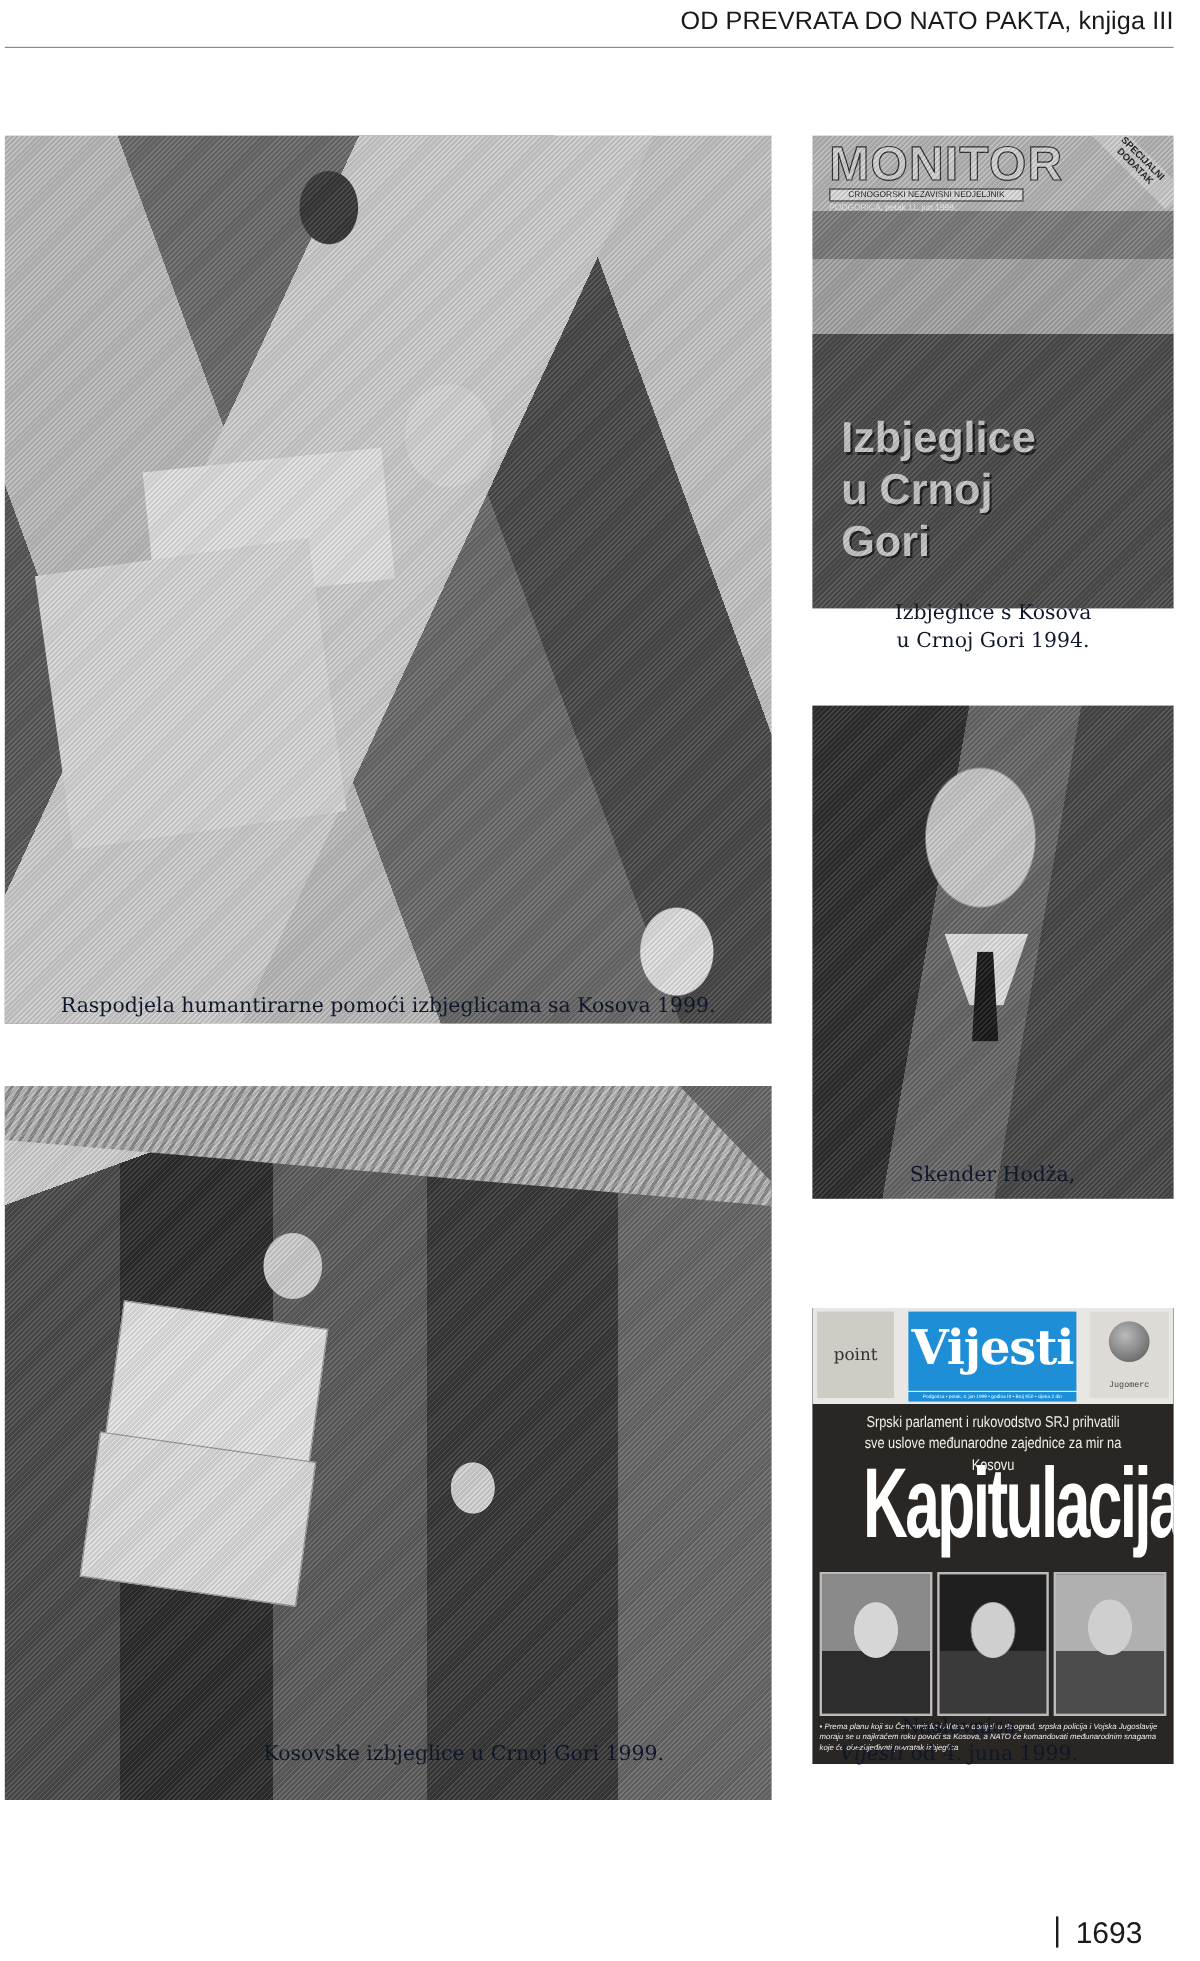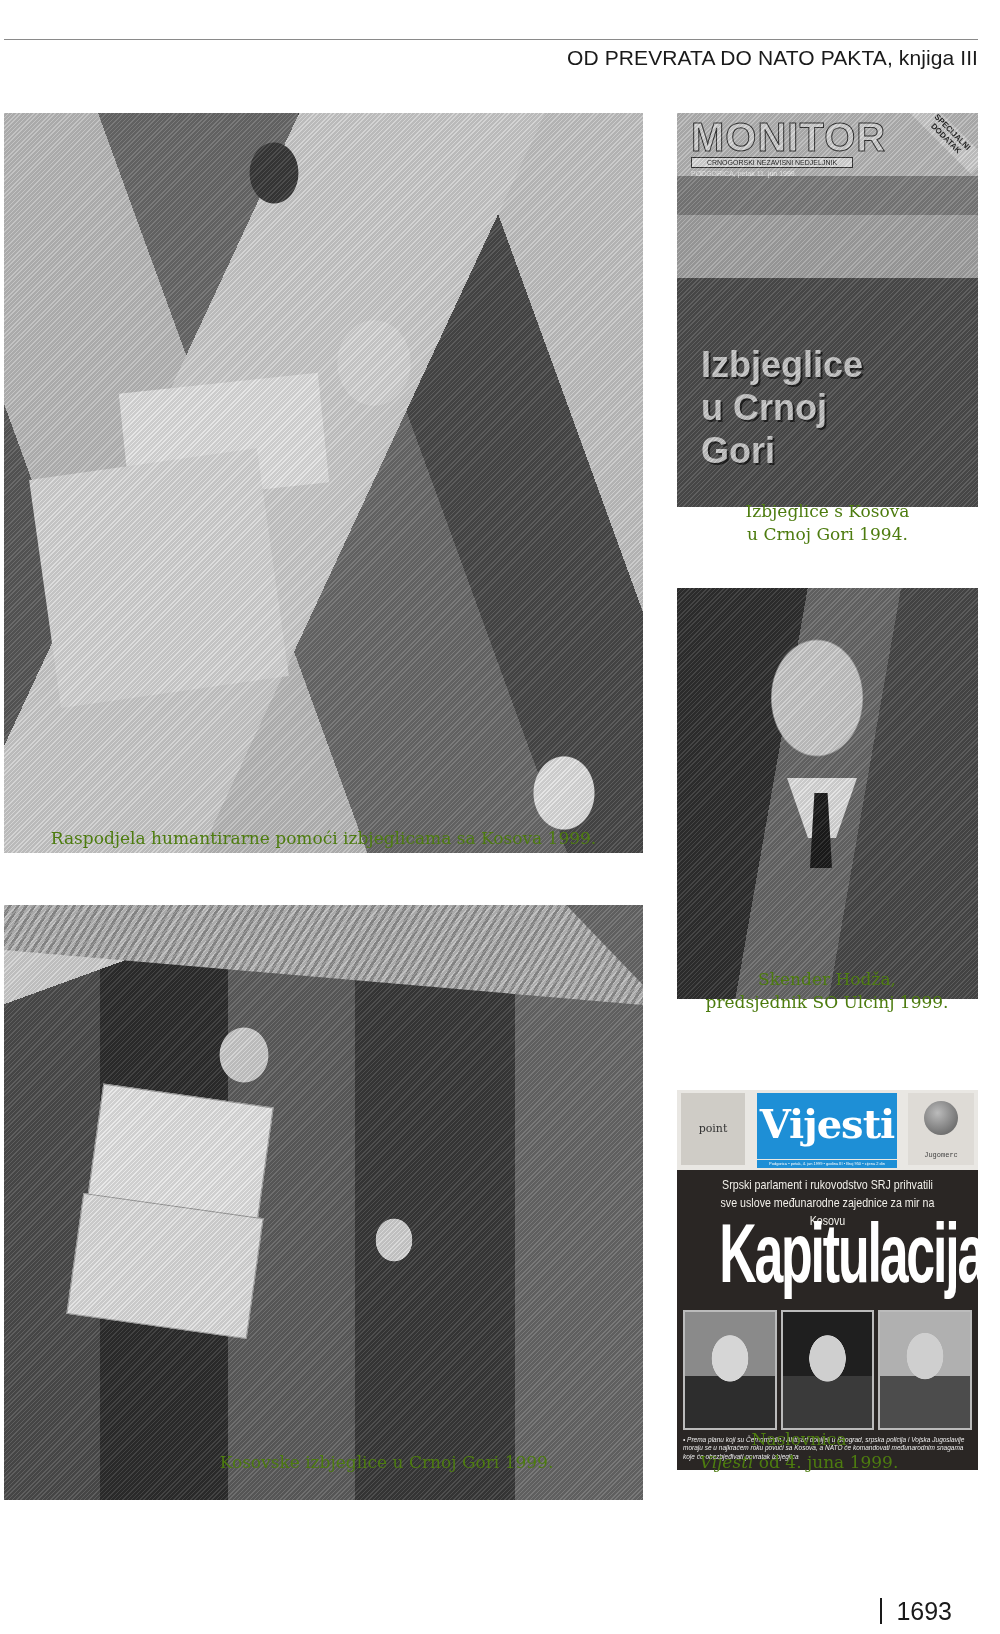--- a/index.html
+++ b/index.html
@@ -1,18 +1,18 @@
 <!DOCTYPE html>
 <html><head>
   <meta charset="utf-8">
   <style>
     html, body { margin: 0; padding: 0; background: #ffffff; }
     body { width: 1000px; height: 1634px; position: relative; overflow: hidden; font-family: "DejaVu Serif", serif; color: #1a1a1a; }
 
-    .running-head { position: absolute; right: 22px; top: 6px; font-family: "Liberation Sans", sans-serif; font-size: 21px; color: #1a1a1a; letter-spacing: 0.1px; margin-top: 40px; }
+    .running-head { position: absolute; right: 22px; top: 6px; font-family: "Liberation Sans", sans-serif; font-size: 21px; color: #1a1a1a; letter-spacing: 0.1px; }
     .head-rule { position: absolute; left: 4px; right: 22px; top: 39px; height: 1px; background: #8a8a8a; }
 
     .photo { position: absolute; overflow: hidden; background: #8a8a8a; }
     .photo .hatch { position: absolute; inset: 0; background: repeating-linear-gradient(135deg, rgba(255,255,255,0.10) 0 1px, rgba(0,0,0,0.10) 1px 3px); pointer-events: none; }
 
     
     #photo-aid { left: 4px; top: 113px; width: 639px; height: 740px;
       background:
         radial-gradient(ellipse 60px 70px at 370px 250px, #d8d8d8 0 60%, transparent 62%),
         radial-gradient(ellipse 40px 50px at 270px 60px, #3a3a3a 0 60%, transparent 62%),
@@ -48,34 +48,34 @@
         radial-gradient(ellipse 40px 45px at 240px 150px, #cfcfcf 0 60%, transparent 62%),
         radial-gradient(ellipse 30px 35px at 390px 335px, #d5d5d5 0 60%, transparent 62%),
         linear-gradient(90deg, #4d4d4d 0 15%, #2e2e2e 15% 35%, #5f5f5f 35% 55%, #3a3a3a 55% 80%, #6a6a6a 80% 100%); }
     #photo-refugees .roof { position: absolute; left: 0; top: 0; width: 100%; height: 100px; background: repeating-linear-gradient(120deg, #bdbdbd 0 4px, #8f8f8f 4px 7px); clip-path: polygon(0 0, 88% 0, 100% 80%, 100% 100%, 0 45%); }
     #photo-refugees .crate1 { position: absolute; left: 90px; top: 190px; width: 170px; height: 120px; background: #e6e6e6; transform: rotate(8deg); border: 1px solid #999; }
     #photo-refugees .crate2 { position: absolute; left: 70px; top: 300px; width: 180px; height: 120px; background: #e0e0e0; transform: rotate(8deg); border: 1px solid #999; }
 
     
     #cover-vijesti { left: 677px; top: 1090px; width: 301px; height: 380px; background: #2a2624; }
     .vijesti-top { position: absolute; left: 0; top: 0; width: 100%; height: 80px; background: #e9e7e3; }
-    .vijesti-ad-left { position: absolute; left: 4px; top: 3px; width: 64px; height: 72px; background: #cfccc6; font-family: "DejaVu Serif", serif; font-size: 11px; text-align: center; line-height: 72px; color: #333; }
+    .vijesti-ad-left { position: absolute; left: 4px; top: 3px; width: 64px; height: 72px; background: #cfccc6; font-family: "DejaVu Serif", serif; font-size: 14px; text-align: center; line-height: 72px; color: #333; }
     .vijesti-ad-right { position: absolute; right: 4px; top: 3px; width: 66px; height: 72px; background: #dedbd6; font-size: 7px; text-align: center; color: #444; font-family: Liberation Mono, monospace; display: flex; align-items: flex-end; justify-content: center; padding-bottom: 6px; box-sizing: border-box; }
     .vijesti-globe { position: absolute; left: 16px; top: 8px; width: 34px; height: 34px; border-radius: 50%; background: radial-gradient(circle at 40% 35%, #bbb, #555); }
     .vijesti-masthead { position: absolute; left: 80px; top: 3px; width: 140px; height: 66px; background: #1e8fd6; color: #fff; font-family: "DejaVu Serif", serif; font-weight: bold; font-size: 40px; text-align: center; line-height: 62px; letter-spacing: -1px; }
     .vijesti-dateline { position: absolute; left: 80px; top: 70px; width: 140px; height: 8px; background: #1e8fd6; color: #fff; font-family: "Liberation Sans", sans-serif; font-size: 4px; text-align: center; line-height: 8px; }
     .vijesti-deck { position: absolute; left: 6px; top: 86px; width: 289px; color: #f1efe9; font-family: "Liberation Sans", sans-serif; font-size: 13px; text-align: center; line-height: 1.4; transform: scaleX(0.82); transform-origin: center; }
     .vijesti-headline { position: absolute; left: 0; top: 122px; width: 100%; text-align: center; color: #ffffff; font-family: "Liberation Sans", sans-serif; font-weight: bold; font-size: 72px; line-height: 1; letter-spacing: -3px; transform: scaleX(0.72) scaleY(1.15); transform-origin: center top; }
     .vijesti-portraits { position: absolute; left: 6px; top: 220px; width: 289px; height: 120px; display: flex; gap: 4px; }
     .vijesti-portrait { flex: 1; border: 2px solid #bbb; background: radial-gradient(ellipse 30px 38px at 50% 40%, #d6d6d6 0 60%, transparent 62%), linear-gradient(180deg, #8a8a8a 0 55%, #2d2d2d 55% 100%); }
     .vijesti-portrait.mid { background: radial-gradient(ellipse 30px 38px at 50% 40%, #cfcfcf 0 60%, transparent 62%), linear-gradient(180deg, #1f1f1f 0 55%, #3a3a3a 55% 100%); }
     .vijesti-portrait.right { background: radial-gradient(ellipse 30px 38px at 50% 38%, #cfcfcf 0 60%, transparent 62%), linear-gradient(180deg, #b0b0b0 0 55%, #4c4c4c 55% 100%); }
     .vijesti-caption { position: absolute; left: 6px; top: 346px; width: 289px; color: #eee; font-family: "Liberation Sans", sans-serif; font-style: italic; font-size: 6.5px; line-height: 1.3; }
 
-    .caption { position: absolute; font-family: "DejaVu Serif", serif; font-size: 17px; line-height: 23px; color: #4d7c0f; text-align: center; }
+    .caption { position: absolute; font-family: "DejaVu Serif", serif; font-size: 17px; line-height: 23px; color: #0f172a; text-align: center; }
     .caption i { font-style: italic; }
 
     #caption-monitor { left: 677px; top: 500px; width: 301px; }
     #caption-aid { left: 4px; top: 827px; width: 639px; }
     #caption-hodza { left: 660px; top: 968px; width: 334px; }
     #caption-refugees { left: 4px; top: 1451px; width: 765px; }
     #caption-vijesti { left: 648px; top: 1428px; width: 302px; }
 
     .page-number { position: absolute; right: 48px; top: 1597px; font-family: "Liberation Sans", sans-serif; font-size: 25px; color: #1a1a1a; }
     .page-number .bar { display: inline-block; width: 2px; height: 26px; background: #1a1a1a; vertical-align: -4px; margin-right: 14px; }
@@ -113,21 +113,20 @@
   <div>u Crnoj Gori 1994.</div>
 </div>
 
 <div class="photo" id="photo-hodza">
   <div class="collar"></div>
   <div class="tie"></div>
   <div class="hatch"></div>
 </div>
 <div class="caption" id="caption-hodza">
   <div>Skender Hodža,</div>
-  <div>predsjednik SO Ulcinj 1999.</div>
 </div>
 
 <div class="photo" id="photo-refugees">
   <div class="roof"></div>
   <div class="crate1"></div>
   <div class="crate2"></div>
   <div class="hatch"></div>
 </div>
 <div class="caption" id="caption-refugees">Kosovske izbjeglice u Crnoj Gori 1999.</div>
 

